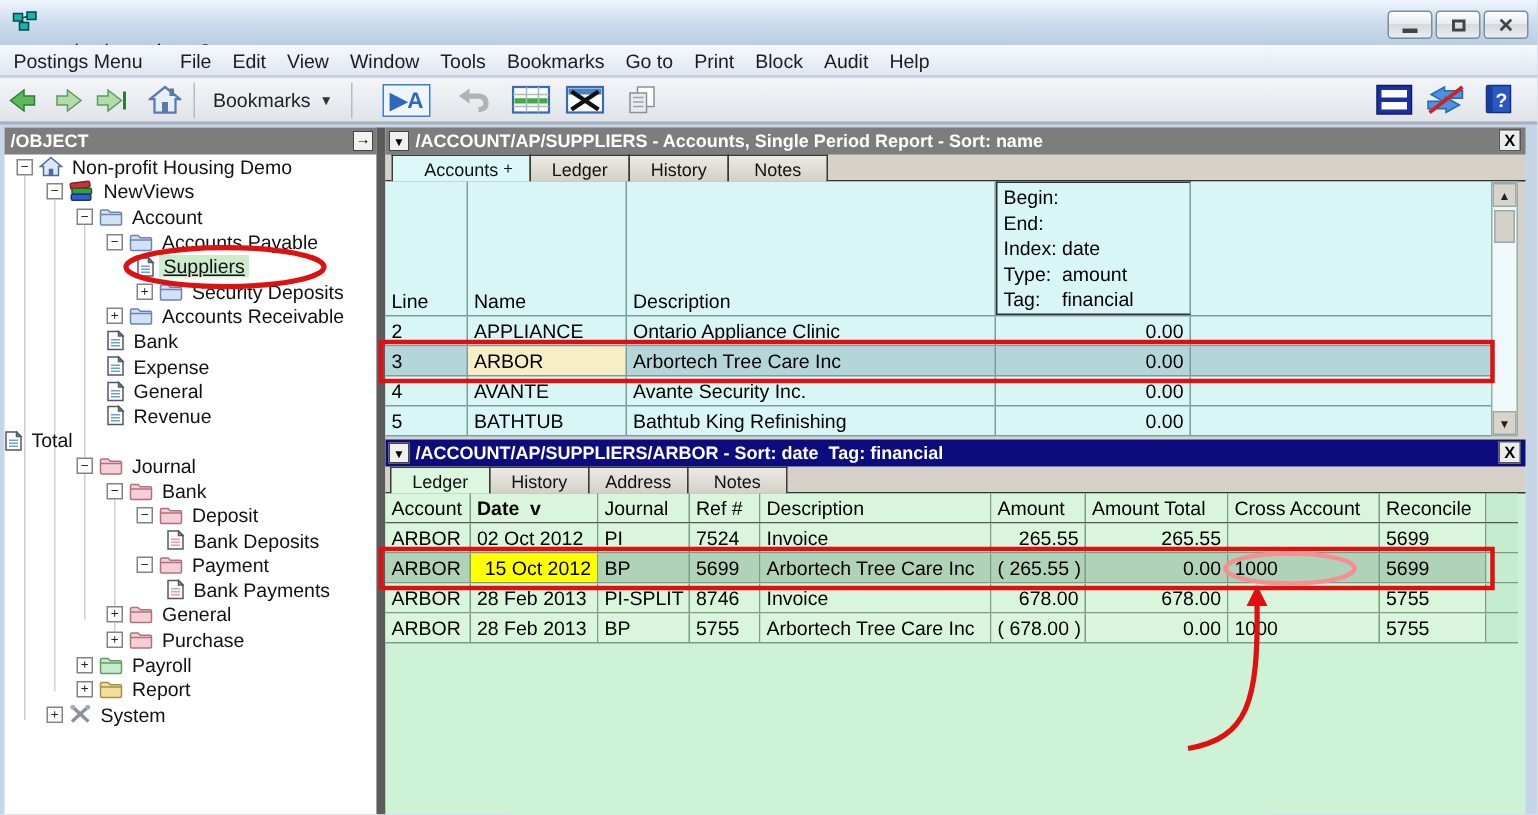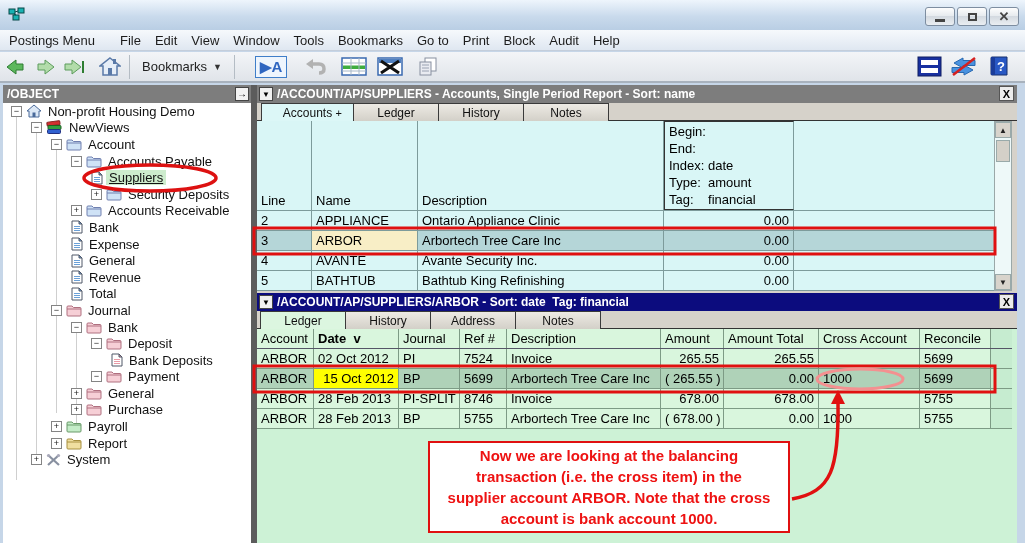--- a/index.html
+++ b/index.html
@@ -54,21 +54,21 @@
   
   .panel-title{height:18px;display:flex;align-items:center;font-size:12px;font-weight:bold;color:#fff;
     position:relative;padding-left:20px;white-space:pre;}
   .panel-title.gray{background:#7d7d7d;}
   .panel-title.navy{background:#0c0c7e;}
   .dd-btn{position:absolute;left:2px;top:2px;width:14px;height:14px;background:#f0f0f0;border:1px solid #444;
     color:#000;font-size:8px;display:flex;align-items:center;justify-content:center;}
   .x-btn{position:absolute;right:3px;top:1px;width:15px;height:15px;background:#ececec;border:1px solid #555;
     color:#000;font-size:11px;font-weight:bold;display:flex;align-items:center;justify-content:center;}
   .tabs{height:18px;display:flex;padding-left:4px;background:#d6d2ca;border-bottom:1px solid #333;}
-  .tab{height:18px;width:86px;margin-left:-1px;border:1px solid #3a3a3a;border-bottom:none;
+  .tab{height:18px;width:67px;margin-left:-1px;border:1px solid #3a3a3a;border-bottom:none;
     background:linear-gradient(#edeae4,#d3d0c8);font-size:12px;color:#111;
     display:flex;align-items:center;justify-content:center;position:relative;}
   .tab.wide{width:93px;margin-left:0;}
   .tab .plus{position:absolute;right:11px;font-size:11px;}
   .tab.active-cyan{background:#dcf7f7;}
   .tab.active-green{background:#dcf6e0;}
   .top-panel{position:absolute;left:0;top:0;width:760px;height:208px;background:#d6d2ca;}
   .bottom-panel{position:absolute;left:0;top:208px;width:760px;bottom:0;background:#cdf2d6;}
   
   .top-table{position:absolute;left:0;top:36px;width:737px;height:170px;background:#d9f6f6;font-size:13px;}
@@ -394,21 +394,21 @@
               <path d="M8 1 v3 h3 Z" fill="#6aa0d8" stroke="#505868"></path>
               <g stroke="#6aa0d8">
                 <line x1="3" y1="6.5" x2="9" y2="6.5"></line>
                 <line x1="3" y1="8.5" x2="9" y2="8.5"></line>
                 <line x1="3" y1="10.5" x2="9" y2="10.5"></line>
               </g>
             </svg>
           </span>
           <span class="tree-label">Revenue</span>
         </div>
-        <div class="tree-item" style="padding-left: 68px;">
+        <div class="tree-item" style="">
           <span class="tree-icon">
             <svg width="12" height="14">
               <path d="M1 1 h7 l3 3 v9 H1 Z" fill="#fff" stroke="#505868"></path>
               <path d="M8 1 v3 h3 Z" fill="#6aa0d8" stroke="#505868"></path>
               <g stroke="#6aa0d8">
                 <line x1="3" y1="6.5" x2="9" y2="6.5"></line>
                 <line x1="3" y1="8.5" x2="9" y2="8.5"></line>
                 <line x1="3" y1="10.5" x2="9" y2="10.5"></line>
               </g>
             </svg>
@@ -461,20 +461,34 @@
         </div>
         <div class="tree-item" style="padding-left: 88px;">
           <span class="expand">−</span>
           <span class="tree-icon">
             <svg width="16" height="13">
               <path d="M1 3 q0-1 1-1 h4 l1.5 1.5 H14 q1 0 1 1 V11 q0 1 -1 1 H2 q-1 0 -1 -1 Z" fill="#f6cfd6" stroke="#b07080"></path>
               <line x1="1" y1="5" x2="15" y2="5" stroke="#b07080"></line>
             </svg>
           </span>
           <span class="tree-label">Payment</span>
+        </div>
+        <div class="tree-item" style="padding-left: 108px;">
+          <span class="tree-icon">
+            <svg width="12" height="14">
+              <path d="M1 1 h7 l3 3 v9 H1 Z" fill="#fff" stroke="#505868"></path>
+              <path d="M8 1 v3 h3 Z" fill="#e89aa6" stroke="#505868"></path>
+              <g stroke="#e89aa6">
+                <line x1="3" y1="6.5" x2="9" y2="6.5"></line>
+                <line x1="3" y1="8.5" x2="9" y2="8.5"></line>
+                <line x1="3" y1="10.5" x2="9" y2="10.5"></line>
+              </g>
+            </svg>
+          </span>
+          <span class="tree-label">Bank Payments</span>
         </div>
         <div class="tree-item" style="padding-left: 68px;">
           <span class="expand">+</span>
           <span class="tree-icon">
             <svg width="16" height="13">
               <path d="M1 3 q0-1 1-1 h4 l1.5 1.5 H14 q1 0 1 1 V11 q0 1 -1 1 H2 q-1 0 -1 -1 Z" fill="#f6cfd6" stroke="#b07080"></path>
               <line x1="1" y1="5" x2="15" y2="5" stroke="#b07080"></line>
             </svg>
           </span>
           <span class="tree-label">General</span>
@@ -683,23 +697,20 @@
               <div>0.00</div>
               <div>1000</div>
               <div>5755</div>
               <div></div>
             </div>
           </div>
       </div>
     </div>
   </div>
 
-  <div class="callout">
-    <span>Now we are looking at the balancing transaction (i.e. the cross item) in the supplier account ARBOR. Note that the cross account is bank account 1000.</span>
-  </div>
 
   <svg class="overlay">
     <ellipse cx="150" cy="178" rx="66" ry="13" stroke="#dd1111" stroke-width="3.5" fill="none"></ellipse>
     <rect x="254" y="228" width="741" height="26" stroke="#e01010" stroke-width="3" fill="none"></rect>
     <rect x="254" y="366" width="741" height="26" stroke="#e01010" stroke-width="3" fill="none"></rect>
     <ellipse cx="860" cy="379" rx="43" ry="10" stroke="#f49090" stroke-width="3" fill="none"></ellipse>
     <path d="M 792 499 C 832 492 839 468 838 402" stroke="#e01010" stroke-width="3.5" fill="none"></path>
     <polygon points="831,404 845,404 838,390" fill="#e01010"></polygon>
   </svg>
 </div>

